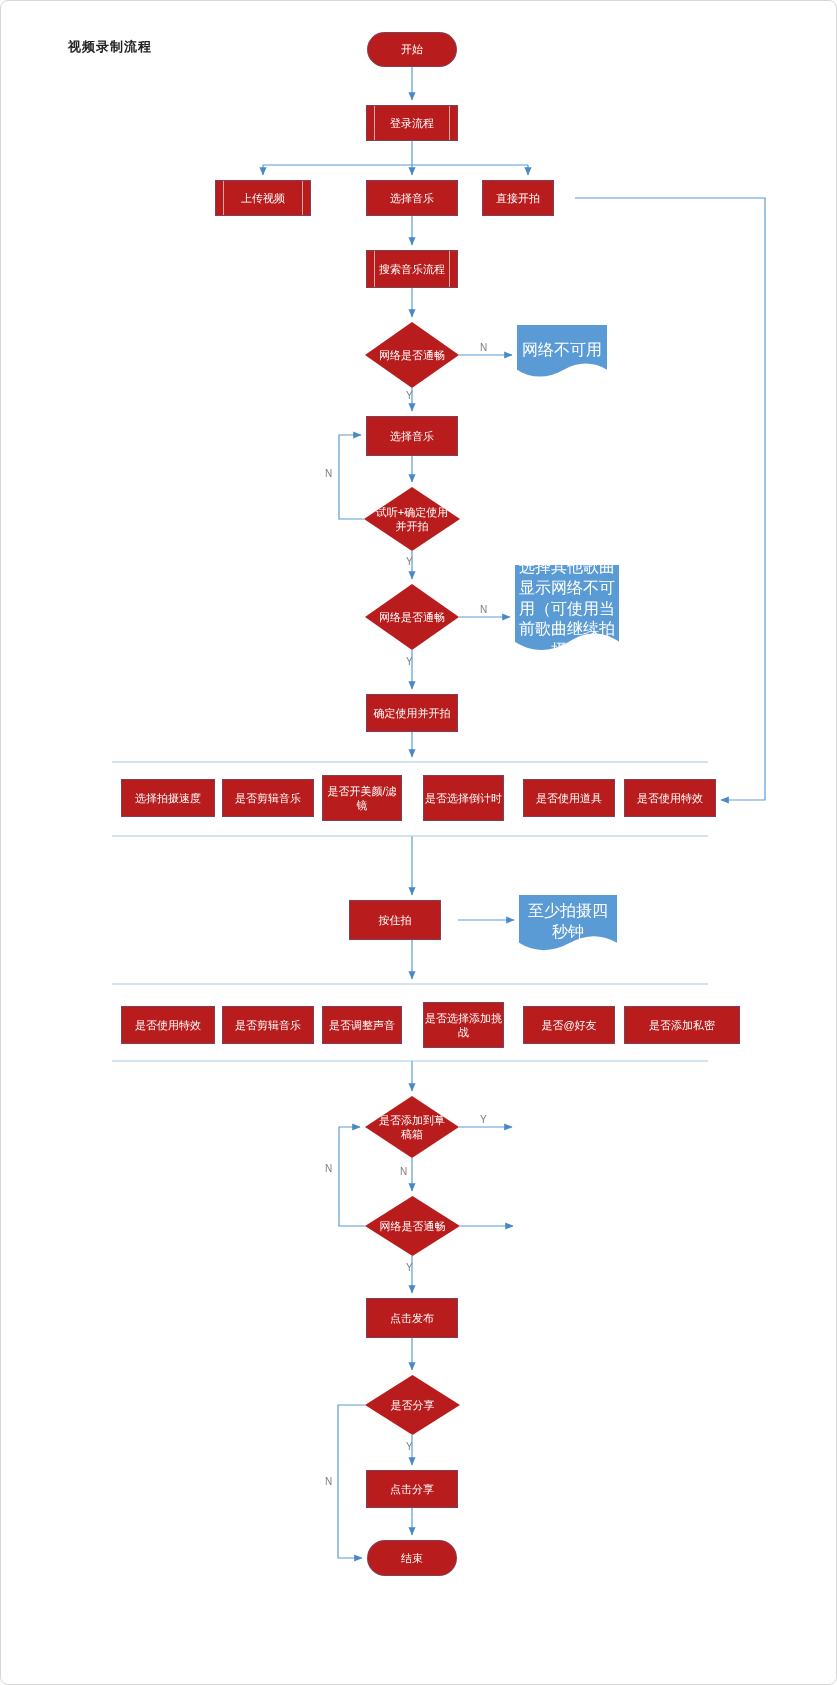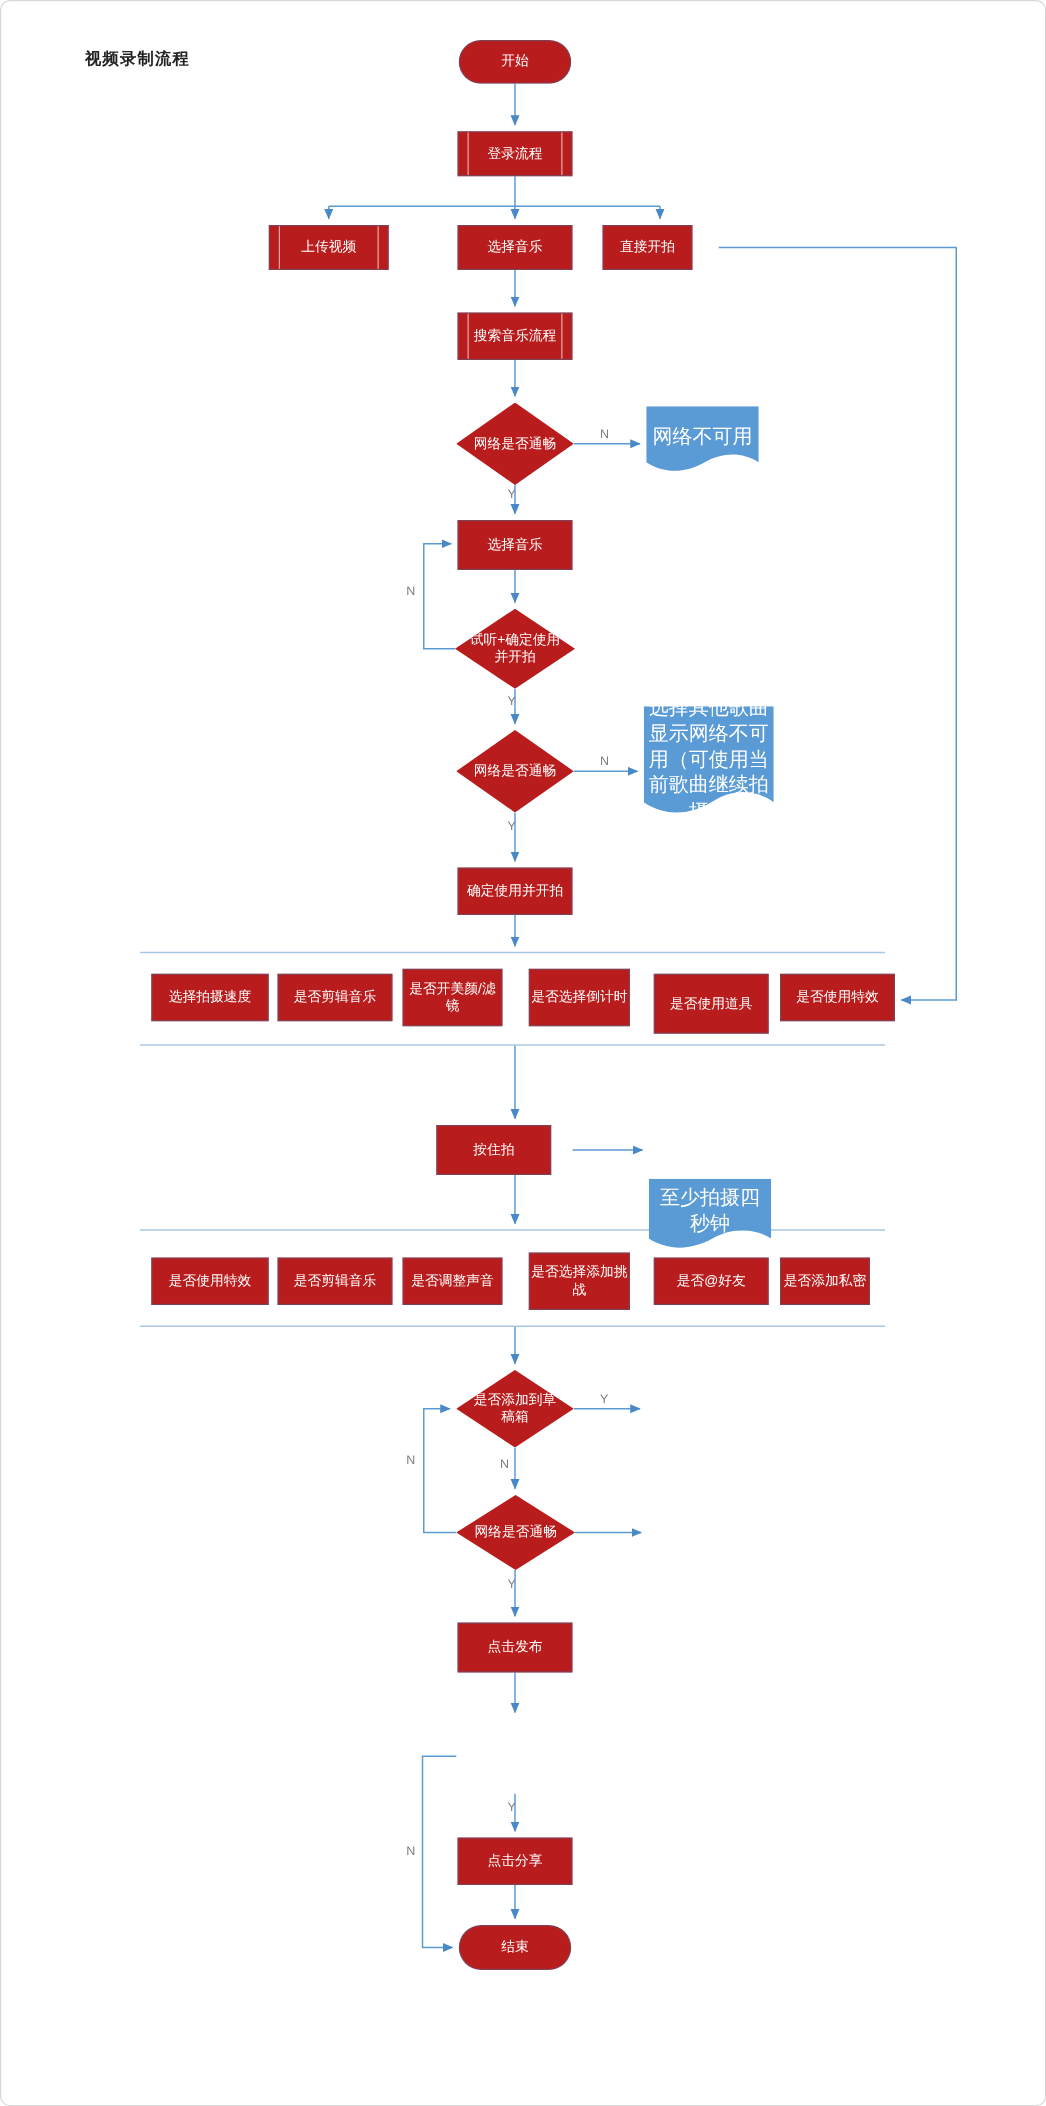--- a/index.html
+++ b/index.html
@@ -97,41 +97,42 @@
         <path d="M0,0 H100 V56 C85,48 68,48 52,56 C34,64 16,64 0,56 Z" fill="#5b9bd5"></path>
       </svg>
     <div class="doc-text">选择其他歌曲显示网络不可用（可使用当前歌曲继续拍摄）</div>
   </div>
   <div class="node" style="left:366px;top:694px;width:92px;height:38px;">确定使用并开拍</div>
 
   <div class="node" style="left:121px;top:779px;width:94px;height:38px;">选择拍摄速度</div>
   <div class="node" style="left:222px;top:779px;width:92px;height:38px;">是否剪辑音乐</div>
   <div class="node" style="left:322px;top:775px;width:80px;height:46px;">是否开美颜/滤镜</div>
   <div class="node" style="left:423px;top:775px;width:81px;height:46px;">是否选择倒计时</div>
-  <div class="node" style="left:523px;top:779px;width:92px;height:48px;">是否使用道具</div>
+  <div class="node" style="left:523px;top:779px;width:92px;height:38px;">是否使用道具</div>
   <div class="node" style="left:624px;top:779px;width:92px;height:38px;">是否使用特效</div>
 
   <div class="node" style="left:349px;top:900px;width:92px;height:40px;">按住拍</div>
-  <div class="doc" style="left:519px;top:895px;width:98px;height:62px;margin-top:48px;">
+  <div class="doc" style="left:519px;top:895px;width:98px;height:62px;">
     <svg viewBox="0 0 100 70" preserveAspectRatio="none">
         <path d="M0,0 H100 V54 C85,44 68,44 52,54 C34,65 16,65 0,54 Z" fill="#5b9bd5"></path>
       </svg>
     <div class="doc-text">至少拍摄四秒钟</div>
   </div>
 
   <div class="node" style="left:121px;top:1006px;width:94px;height:38px;">是否使用特效</div>
   <div class="node" style="left:222px;top:1006px;width:92px;height:38px;">是否剪辑音乐</div>
   <div class="node" style="left:322px;top:1006px;width:80px;height:38px;">是否调整声音</div>
   <div class="node" style="left:423px;top:1002px;width:81px;height:46px;">是否选择添加挑战</div>
   <div class="node" style="left:523px;top:1006px;width:92px;height:38px;">是否@好友</div>
-  <div class="node" style="left:624px;top:1006px;width:72px;height:38px;">是否添加私密</div>
+  <div class="node" style="left:624px;top:1006px;width:116px;height:38px;">是否添加私密</div>
 
   <div class="node diamond" style="left:365px;top:1096px;width:94px;height:62px;">是否添加到草稿箱</div>
   <div class="node diamond" style="left:365px;top:1196px;width:95px;height:60px;">网络是否通畅</div>
   <div class="node" style="left:366px;top:1298px;width:92px;height:40px;">点击发布</div>
+  <div class="node diamond" style="left:365px;top:1375px;width:95px;height:60px;">是否分享</div>
   <div class="node" style="left:366px;top:1470px;width:92px;height:38px;">点击分享</div>
   <div class="node pill" style="left:367px;top:1540px;width:90px;height:36px;">结束</div>
 
   <span class="elabel" style="left:480px;top:342px;">N</span>
   <span class="elabel" style="left:406px;top:390px;">Y</span>
   <span class="elabel" style="left:325px;top:468px;">N</span>
   <span class="elabel" style="left:406px;top:556px;">Y</span>
   <span class="elabel" style="left:480px;top:604px;">N</span>
   <span class="elabel" style="left:406px;top:656px;">Y</span>
   <span class="elabel" style="left:480px;top:1114px;">Y</span>

